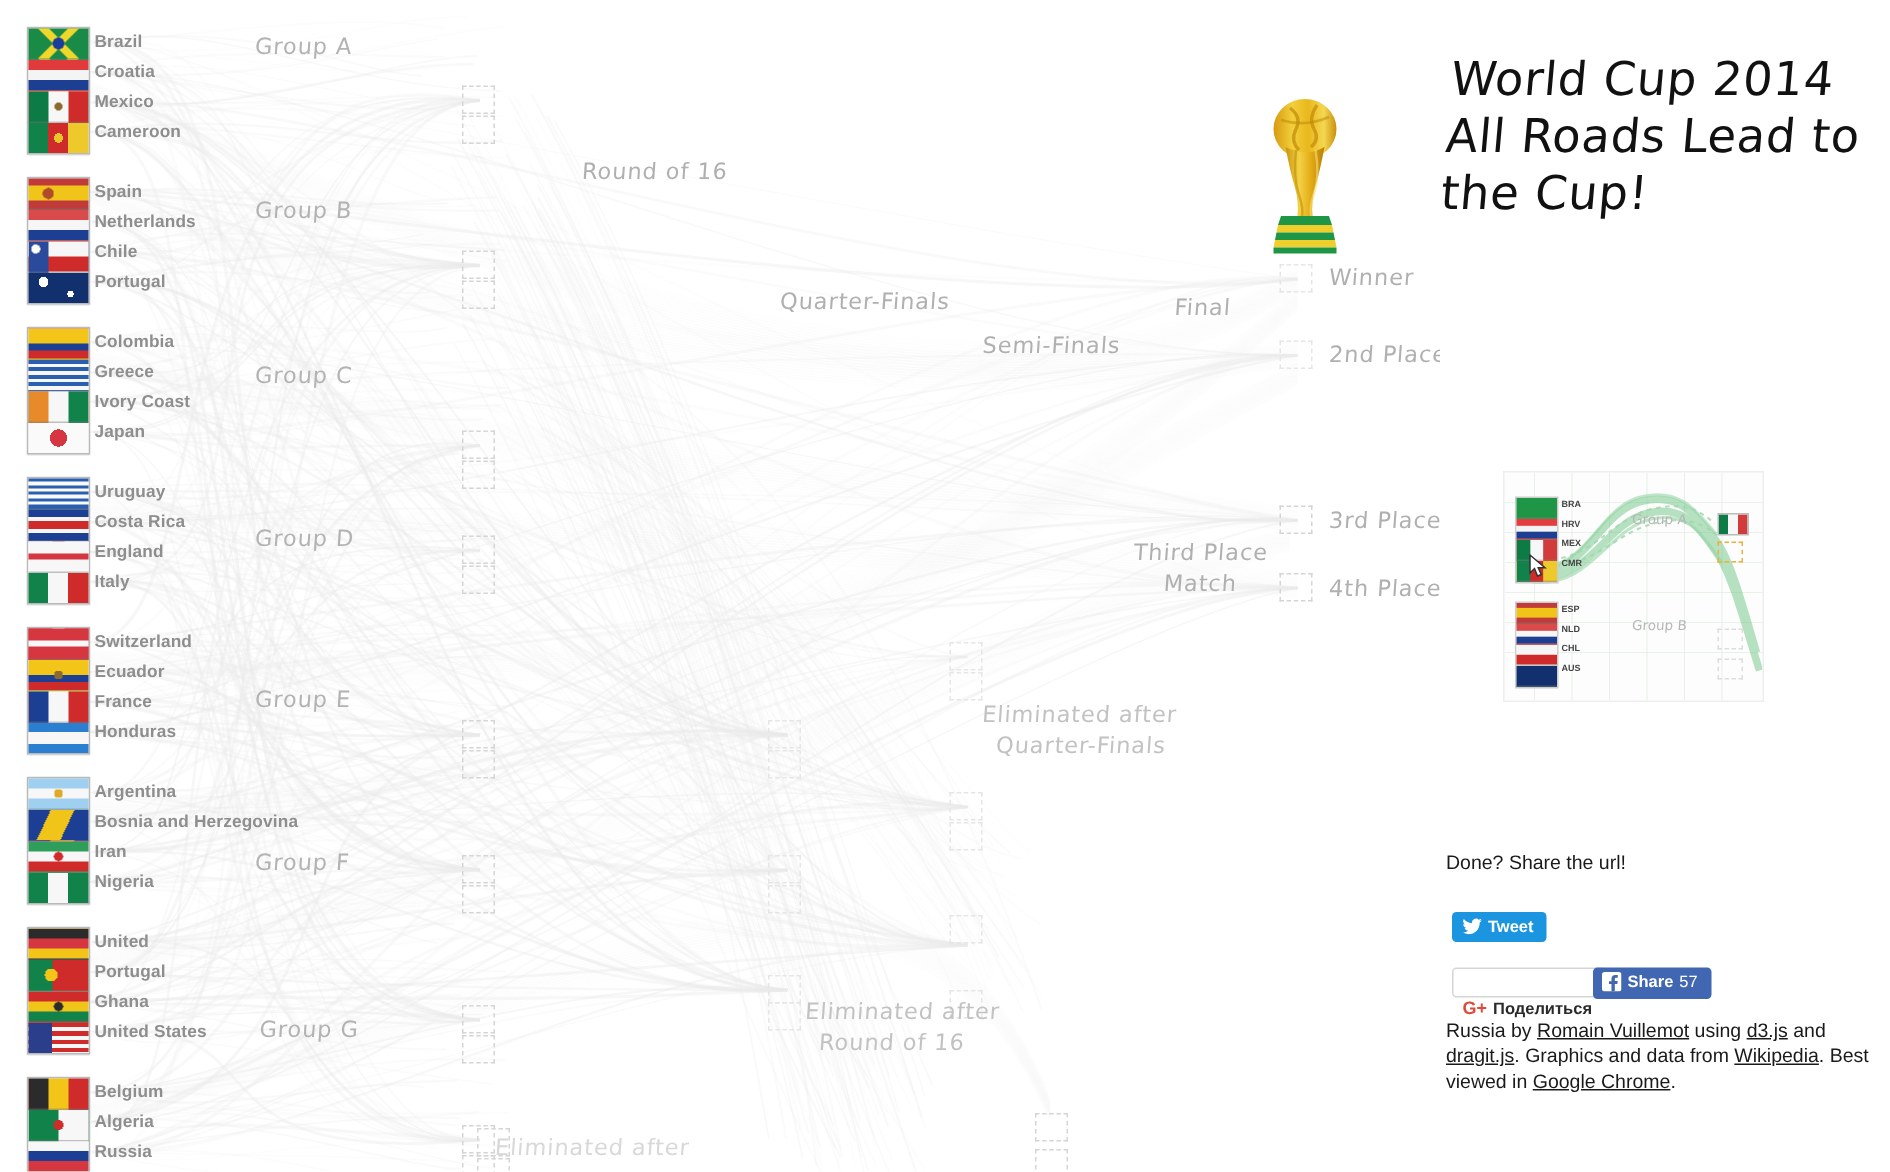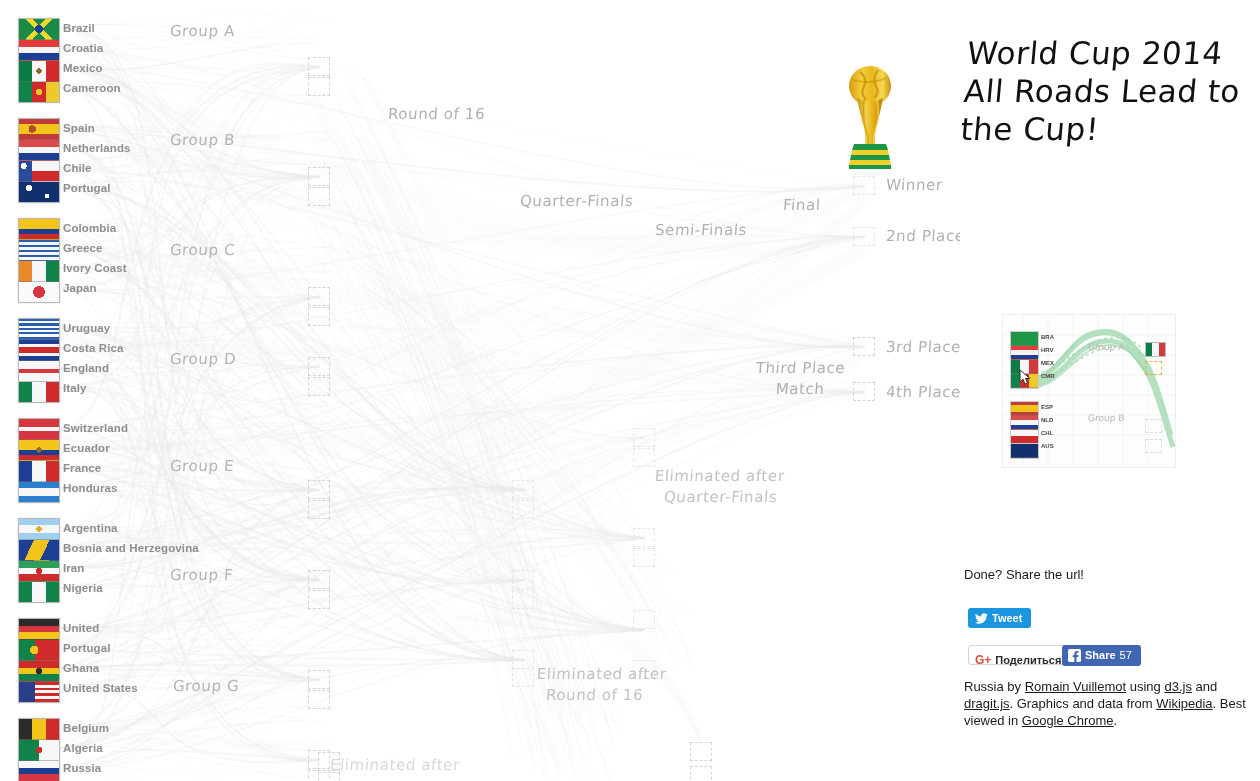--- a/index.html
+++ b/index.html
@@ -220,21 +220,21 @@
     color: #fff;
     padding: 0 9px 0 7px;
     font-weight: bold;
   }
   #gplus-btn {
     left: 6px;
     top: 645px;
     background: #fff;
     color: #2b2b2b;
     border: 1px solid #d5d5d5;
-    padding: 4px 8px 0 6px;
+    padding: 17px 8px 0 6px;
     font-weight: bold;
   }
   #fb-btn {
     left: 100px;
     top: 645px;
     background: #4267b2;
     color: #fff;
     padding: 0 9px 0 6px;
     font-weight: bold;
     height: 21px;

